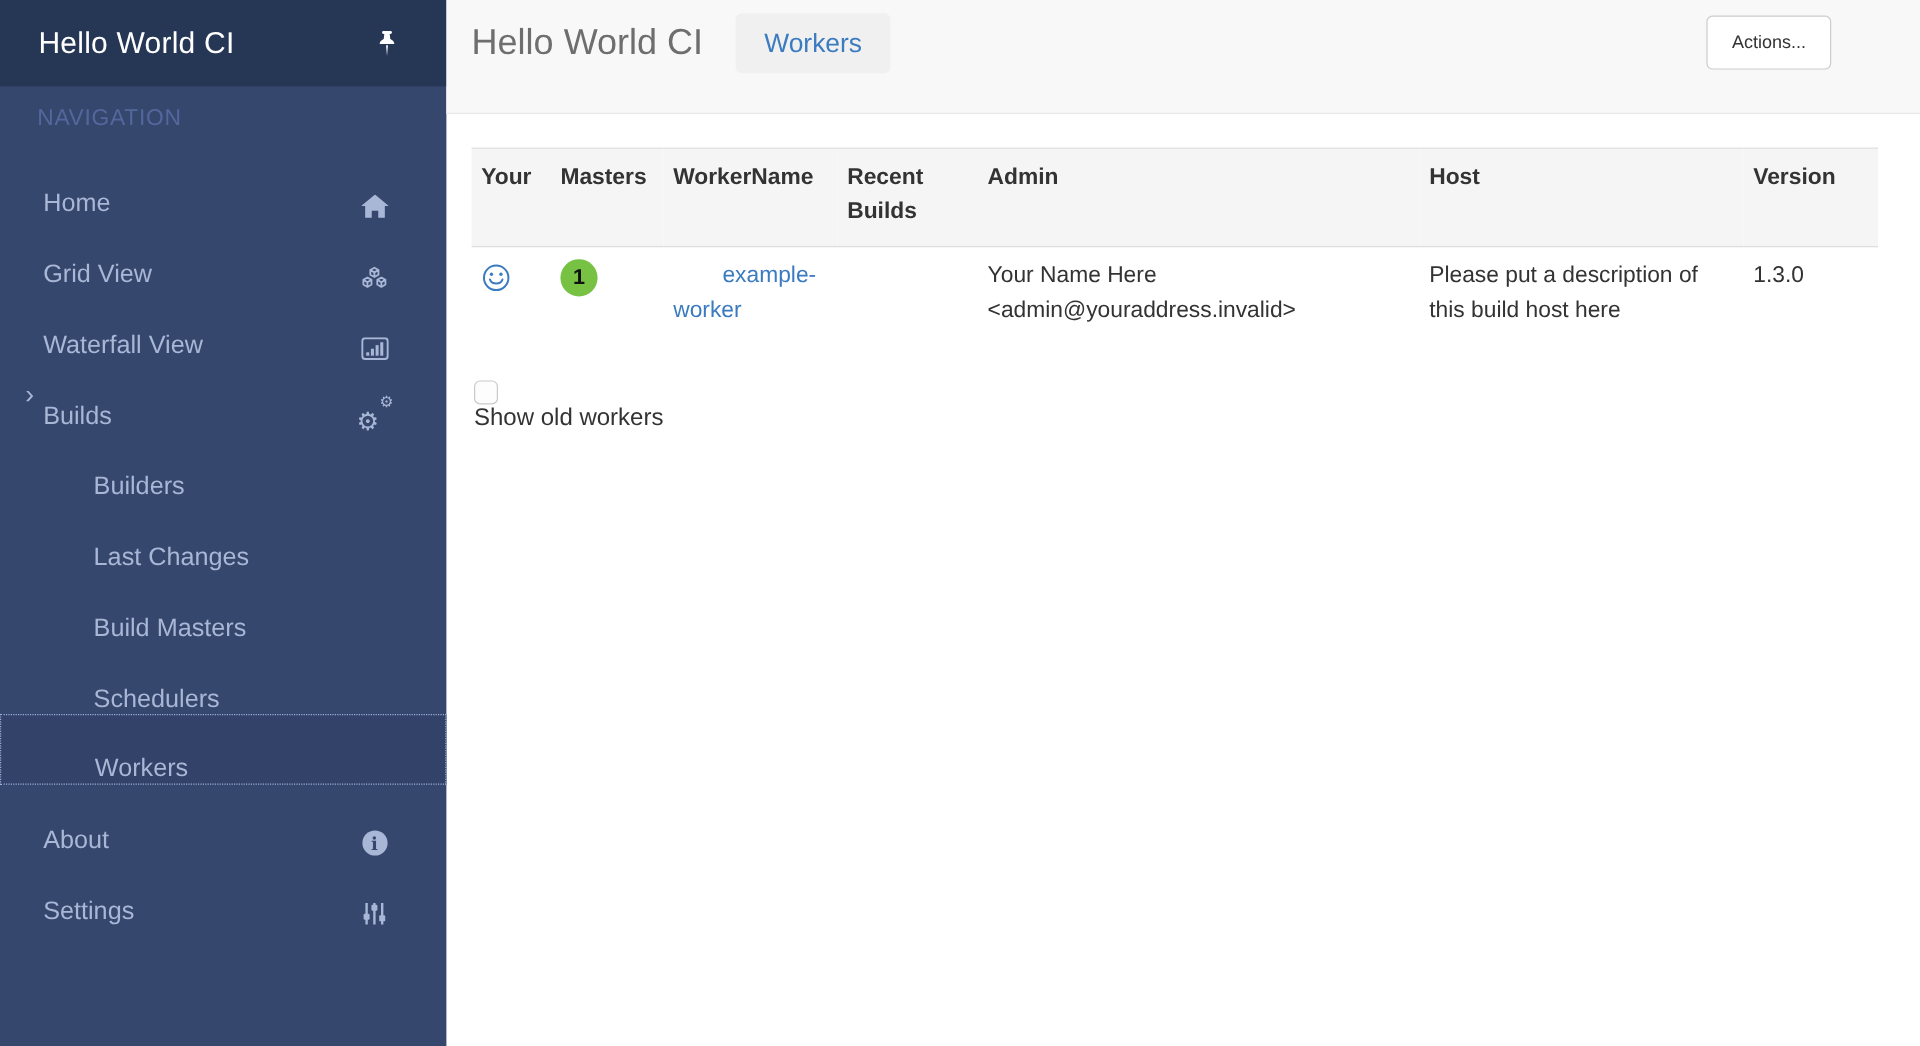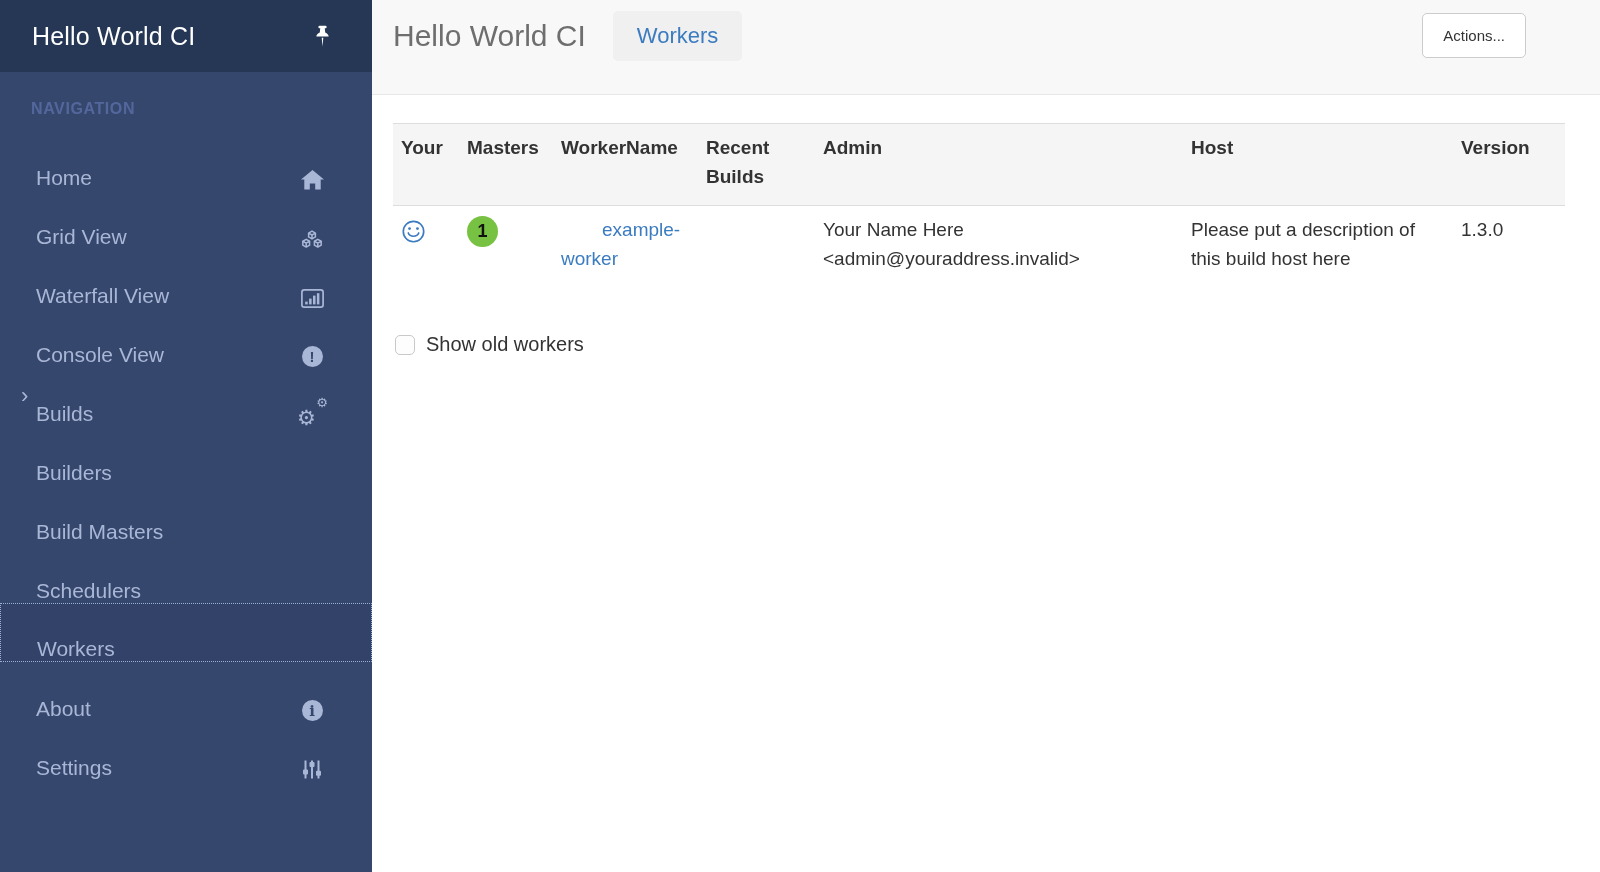--- a/index.html
+++ b/index.html
@@ -20,29 +20,29 @@
   }
   .sidebar-header {
     height: 72px; flex: none; background: #253755;
     display: flex; align-items: center; justify-content: space-between;
     padding: 0 40px 0 32px;
   }
   .sidebar-title { color: #ffffff; font-size: 25px; font-weight: 500; letter-spacing: .2px; }
   .pin-icon svg { display: block; }
 
   .nav-section-label {
-    padding: 28px 0 13px 31px;
-    color: #54679c; font-size: 16px; font-weight: bold; letter-spacing: .6px;
+    padding: 16px 0 13px 31px;
+    color: #54679c; font-size: 19px; font-weight: normal; letter-spacing: .6px;
   }
   ul.nav { list-style: none; margin: 0; padding: 0; }
   li.nav-item {
     height: 59px; display: flex; align-items: flex-end; position: relative;
     padding: 0 46px 0 36px; font-size: 21px; color: #a9b7d7; cursor: pointer;
   }
-  li.nav-item.sub { padding-left: 36px; }
+  li.nav-item.sub { padding-left: 78px; }
   li.nav-item.selected {
     background: #334269;
     border: 1px dotted #9db0da;
   }
   .nav-chevron {
     position: absolute; left: 21px; top: 50%; transform: translateY(-54%);
     font-size: 22px; color: #a9b7d7; font-weight: 400;
   }
   .nav-label { flex: 1; }
   .nav-icon { width: 28px; display: flex; justify-content: center; align-items: center; flex: none; }
@@ -92,21 +92,21 @@
   }
   .workers-table thead th { background: #f5f5f5; font-weight: bold; padding-bottom: 14px; }
   .worker-link { color: #3b7bc0; text-decoration: none; cursor: pointer; margin-left: 41px; }
   .state-icon svg { display: block; margin-top: 3px; }
   .masters-badge {
     display: inline-flex; width: 31px; height: 31px; border-radius: 50%;
     background: #77c143; color: #111111; font-weight: bold; font-size: 18px;
     align-items: center; justify-content: center;
   }
 
-  .show-old-row { margin-top: 50px; display: flex; align-items: center; padding-left: 2px; }
+  .show-old-row { margin-top: 34px; display: flex; align-items: flex-start; padding-left: 2px; flex-direction: column; }
   .show-old-checkbox {
     appearance: none; -webkit-appearance: none;
     width: 20px; height: 20px; margin: 0 11px 0 0;
     border: 1px solid #c9c9c9; border-radius: 5px; background: #fdfdfd;
     cursor: pointer;
   }
   .show-old-label { font-size: 20px; color: #333333; cursor: default; }
 </style>
 </head>
 <body>
@@ -148,37 +148,34 @@
             <svg width="23" height="19" viewBox="0 0 23 19">
               <rect x="0.9" y="0.9" width="21.2" height="17.2" rx="2.4" fill="none" stroke="#a9b7d7" stroke-width="1.7"></rect>
               <rect x="4.2" y="12.6" width="2.5" height="2.8" fill="#a9b7d7"></rect>
               <rect x="8.1" y="9.6" width="2.5" height="5.8" fill="#a9b7d7"></rect>
               <rect x="12" y="6.6" width="2.5" height="8.8" fill="#a9b7d7"></rect>
               <rect x="15.9" y="4.2" width="2.5" height="11.2" fill="#a9b7d7"></rect>
             </svg>
           </span>
         </li>
         <li class="nav-item">
-          <span class="nav-label">Console View</span>
-          <span class="nav-icon">
-            <span class="circle-glyph">!</span>
-          </span>
-        </li>
-        <li class="nav-item">
           <span class="nav-chevron">›</span>
           <span class="nav-label">Builds</span>
           <span class="nav-icon">
             <span class="cogs-wrap">
               <span class="cog-big">⚙</span>
               <span class="cog-small">⚙</span>
             </span>
           </span>
         </li>
         <li class="nav-item sub">
           <span class="nav-label">Builders</span>
+        </li>
+        <li class="nav-item sub">
+          <span class="nav-label">Last Changes</span>
         </li>
         <li class="nav-item sub">
           <span class="nav-label">Build Masters</span>
         </li>
         <li class="nav-item sub">
           <span class="nav-label">Schedulers</span>
         </li>
         <li class="nav-item sub selected">
           <span class="nav-label">Workers</span>
         </li>

